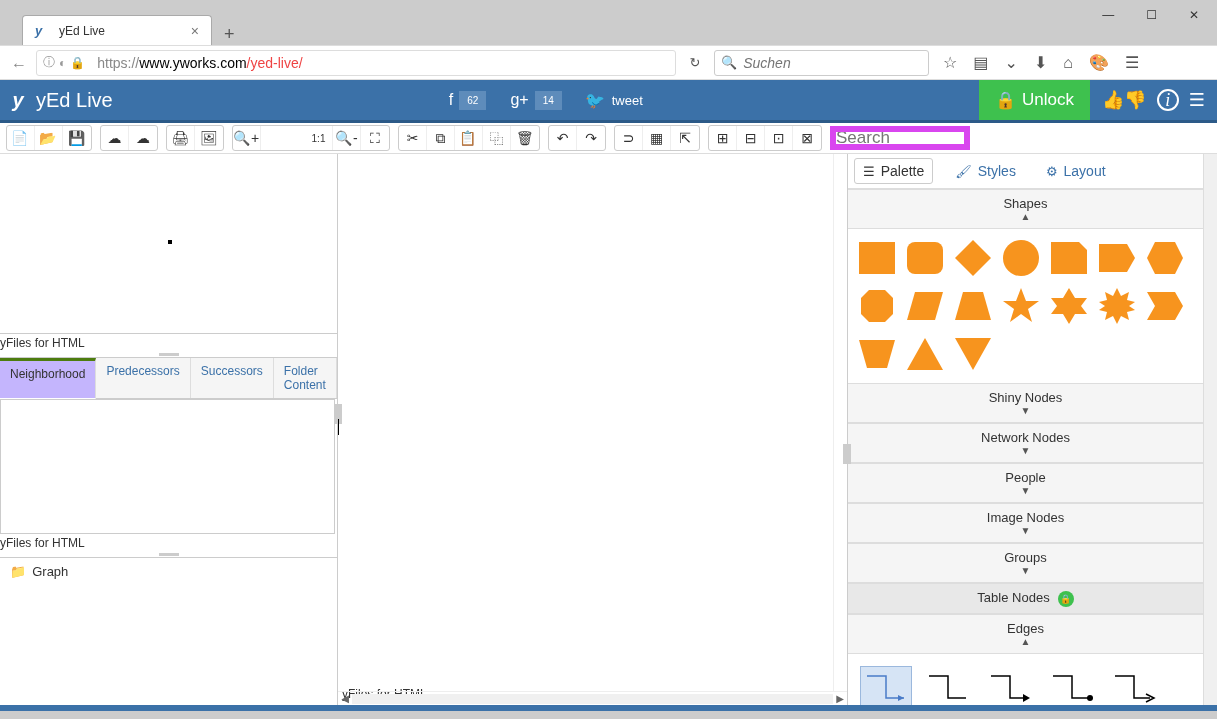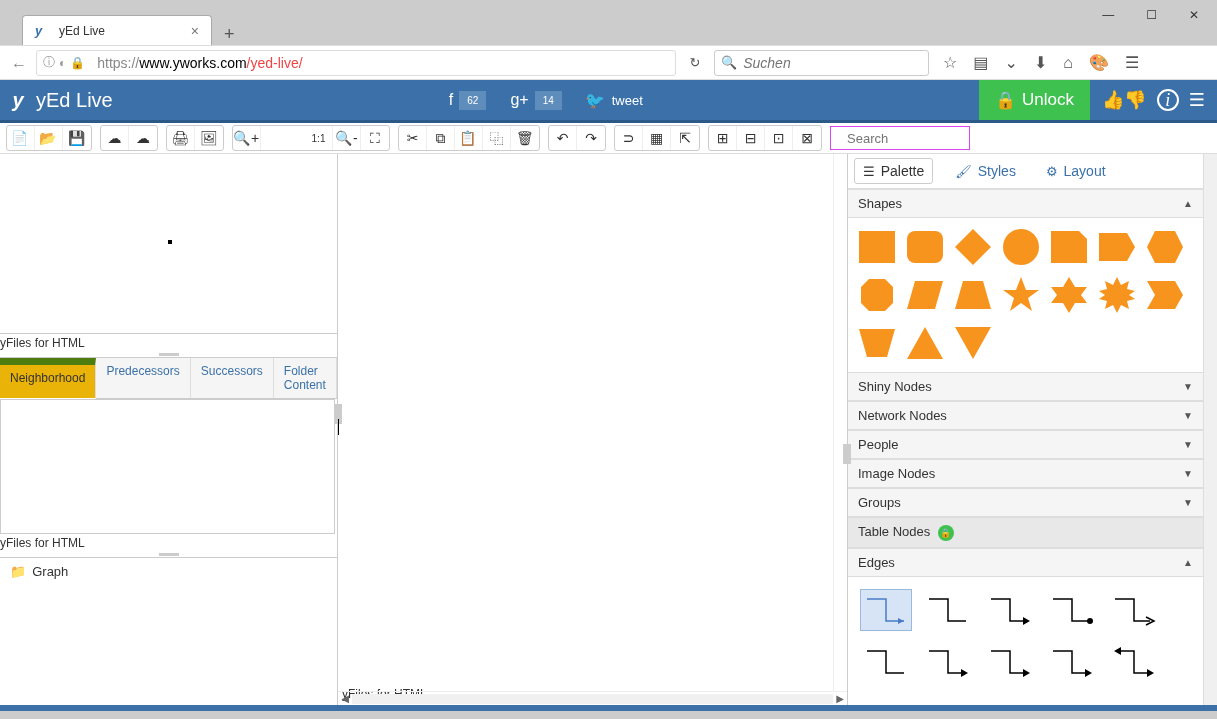--- a/index.html
+++ b/index.html
@@ -42,34 +42,34 @@
 .header-right { display: flex; align-items: center; gap: 10px; padding: 0 12px; }
 .header-right .hicon { color: #fff; font-size: 18px; }
 .info-circle { border: 2px solid #fff; border-radius: 50%; width: 22px; height: 22px; display: flex; align-items: center; justify-content: center; font-family: Georgia, serif; font-style: italic; font-size: 14px; }
 
 
 .toolbar { display: flex; align-items: center; background: #fff; border-top: 3px solid #2c5a88; border-bottom: 1px solid #ddd; height: 34px; padding: 0 6px; gap: 2px; }
 .tb-group { display: flex; border: 1px solid #ccc; border-radius: 3px; height: 26px; }
 .tb-btn { width: 28px; display: flex; align-items: center; justify-content: center; color: #333; font-size: 14px; border-right: 1px solid #eee; }
 .tb-btn:last-child { border-right: none; }
 .tb-sep { width: 4px; }
-.tb-search { border: 1px solid #d946ef; height: 24px; padding: 0 16px; width: 140px; font-size: 13px; outline: none; }
+.tb-search { border: 6px solid #d946ef; height: 24px; padding: 0 0; width: 140px; font-size: 17px; outline: none; }
 
 
 .main { display: flex; height: calc(719px - 12px - 33px - 35px - 40px - 34px - 8px); background: #fff; border-bottom: 6px solid #3b71a8; }
 .left-col { width: 338px; display: flex; flex-direction: column; border-right: 1px solid #ccc; }
 .overview { flex: 0 0 180px; background: #fff; position: relative; border-bottom: 1px solid #ccc; }
 .overview .dot { position: absolute; top: 86px; left: 168px; width: 4px; height: 4px; background: #000; }
 .yfiles-label { font-size: 12px; color: #333; padding: 2px 0; }
 .resize-handle { height: 6px; background: #fff; border-bottom: 1px solid #ccc; position: relative; }
 .resize-handle::after { content: ""; position: absolute; left: 50%; top: 1px; width: 20px; height: 3px; background: #ccc; transform: translateX(-50%); }
 
 .context-tabs { display: flex; border-bottom: 1px solid #ccc; background: #f5f5f5; }
 .ctx-tab { padding: 6px 10px; font-size: 12px; color: #3b71a8; border-right: 1px solid #ddd; cursor: pointer; }
-.ctx-tab.active { background: #eab308; color: #333; border-bottom: 1px solid #fff; margin-bottom: -1px; border-top: 7px solid #4d7c0f; }
+.ctx-tab.active { background: #c4b5fd; color: #333; border-bottom: 1px solid #fff; margin-bottom: -1px; border-top: 3px solid #4d7c0f; }
 .context-body { flex: 0 0 135px; border: 1px solid #ccc; margin: 0 2px 0 0; background: #fff; }
 
 .tree { flex: 1; padding: 6px 10px; }
 .tree-item { display: flex; align-items: center; gap: 6px; font-size: 13px; color: #333; }
 .tree-item .folder-ico { color: #666; }
 
 .canvas { flex: 1; position: relative; background: #fff; }
 .canvas .split-v { position: absolute; left: -4px; top: 250px; width: 8px; height: 20px; background: #ccc; }
 .canvas .split-v2 { position: absolute; right: -4px; top: 290px; width: 8px; height: 20px; background: #ccc; }
 .canvas .cursor-caret { position: absolute; left: 0px; top: 265px; width: 1px; height: 16px; background: #000; }
@@ -82,21 +82,21 @@
 .right-col { width: 370px; display: flex; background: #fff; }
 .right-inner { flex: 1; display: flex; flex-direction: column; border-left: 1px solid #ccc; }
 .outer-scroll { width: 14px; background: #f0f0f0; border-left: 1px solid #ddd; }
 
 .panel-tabs { display: flex; border-bottom: 1px solid #ddd; padding: 4px 6px; gap: 14px; align-items: center; }
 .ptab { display: flex; align-items: center; gap: 6px; font-size: 14px; color: #3b71a8; padding: 4px 8px; cursor: pointer; }
 .ptab.active { background: #fff; border: 1px solid #ccc; border-radius: 3px; color: #333; }
 .ptab .picon { font-size: 13px; }
 
 .accordion { flex: 1; overflow: hidden; display: flex; flex-direction: column; }
-.acc-head { display: flex; align-items: center; justify-content: space-between; background: #f5f5f5; border-bottom: 1px solid #ddd; border-top: 1px solid #ddd; padding: 6px 10px; font-size: 13px; color: #333; cursor: pointer; }
+.acc-head { display: flex; align-items: center; justify-content: space-between; background: #f5f5f5; border-bottom: 1px solid #ddd; border-top: 1px solid #ddd; padding: 6px 10px; font-size: 13px; color: #333; cursor: pointer; flex-direction: column; }
 .acc-head.locked { background: #e8e8e8; }
 .acc-head .lock-badge { background: #3ec14e; color: #fff; border-radius: 50%; width: 16px; height: 16px; display: inline-flex; align-items: center; justify-content: center; font-size: 9px; margin-left: 8px; }
 .acc-head .chev { color: #555; font-size: 10px; }
 .acc-body { background: #fff; padding: 8px; }
 
 .shapes-grid { display: flex; flex-wrap: wrap; gap: 6px; }
 .shape { width: 42px; height: 42px; display: flex; align-items: center; justify-content: center; }
 .shape svg { width: 40px; height: 40px; }
 
 .edges-grid { display: flex; flex-wrap: wrap; gap: 10px; padding: 4px; }

